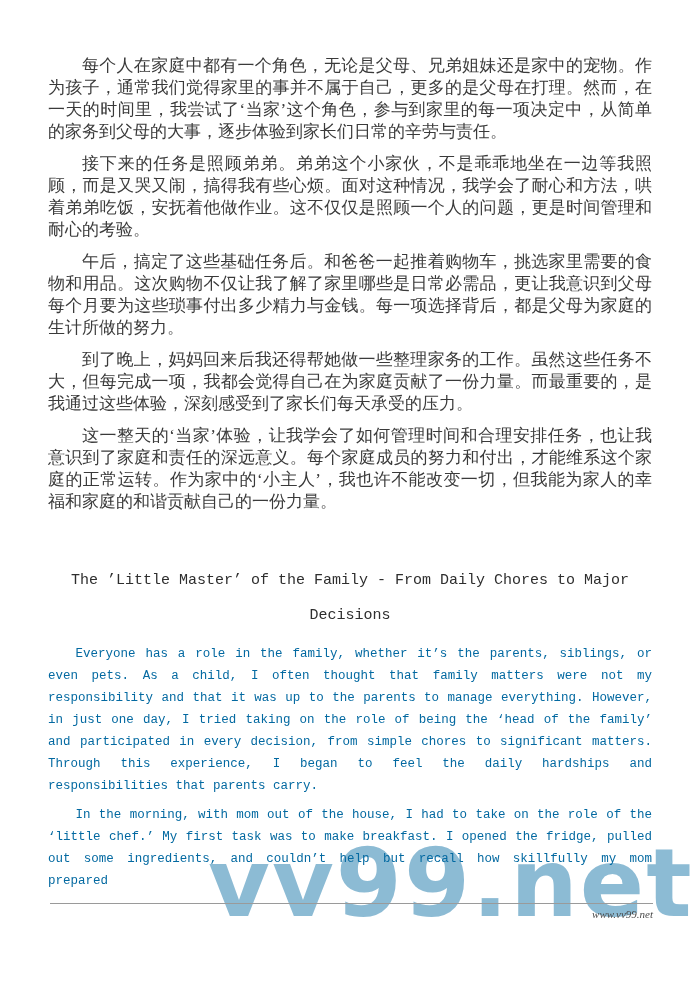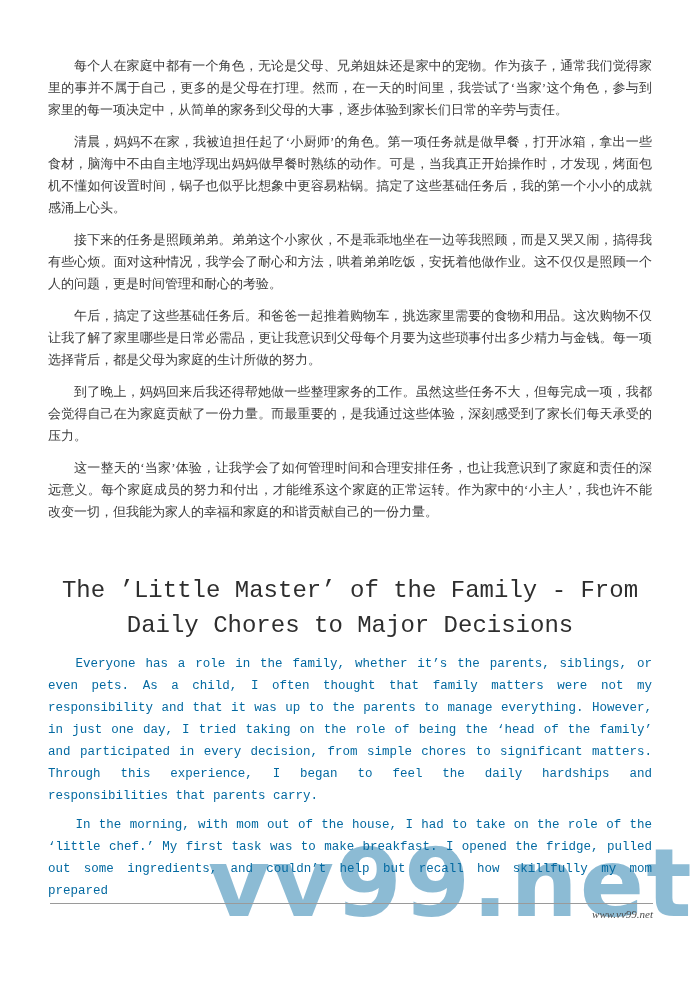--- a/index.html
+++ b/index.html
@@ -42,30 +42,30 @@
     font-size: 23px;
     line-height: 30px;
     font-weight: bold;
     text-align: center;
     letter-spacing: 1px;
     color: #2e2e2e;
     font-family: "Liberation Serif", "DejaVu Serif", serif;
   }
   .cn-p {
     margin: 0 0 10px 0;
-    font-size: 13px;
+    font-size: 17px;
     line-height: 22px;
     text-align: justify;
     text-indent: 2em;
     color: #3a3a3a;
     font-family: "Liberation Serif", "DejaVu Serif", serif;
   }
   .en-title {
     margin: 50px 0 10px 0;
-    font-size: 24px;
+    font-size: 15px;
     line-height: 35px;
     font-weight: normal;
     text-align: center;
     color: #2e2e2e;
     font-family: "Liberation Mono", "DejaVu Sans Mono", monospace;
   }
   .en-p {
     margin: 0 0 7px 0;
     font-size: 12.5px;
     line-height: 22px;
@@ -98,21 +98,20 @@
 <body>
 
 <div class="page">
 
   <div class="watermark">vv99.net</div>
 
   <div class="content">
 
 
     <p class="cn-p">每个人在家庭中都有一个角色，无论是父母、兄弟姐妹还是家中的宠物。作为孩子，通常我们觉得家里的事并不属于自己，更多的是父母在打理。然而，在一天的时间里，我尝试了‘当家’这个角色，参与到家里的每一项决定中，从简单的家务到父母的大事，逐步体验到家长们日常的辛劳与责任。</p>
-    <p class="cn-p">清晨，妈妈不在家，我被迫担任起了‘小厨师’的角色。第一项任务就是做早餐，打开冰箱，拿出一些食材，脑海中不由自主地浮现出妈妈做早餐时熟练的动作。可是，当我真正开始操作时，才发现，烤面包机不懂如何设置时间，锅子也似乎比想象中更容易粘锅。搞定了这些基础任务后，我的第一个小小的成就感涌上心头。</p>
     <p class="cn-p">接下来的任务是照顾弟弟。弟弟这个小家伙，不是乖乖地坐在一边等我照顾，而是又哭又闹，搞得我有些心烦。面对这种情况，我学会了耐心和方法，哄着弟弟吃饭，安抚着他做作业。这不仅仅是照顾一个人的问题，更是时间管理和耐心的考验。</p>
     <p class="cn-p">午后，搞定了这些基础任务后。和爸爸一起推着购物车，挑选家里需要的食物和用品。这次购物不仅让我了解了家里哪些是日常必需品，更让我意识到父母每个月要为这些琐事付出多少精力与金钱。每一项选择背后，都是父母为家庭的生计所做的努力。</p>
     <p class="cn-p">到了晚上，妈妈回来后我还得帮她做一些整理家务的工作。虽然这些任务不大，但每完成一项，我都会觉得自己在为家庭贡献了一份力量。而最重要的，是我通过这些体验，深刻感受到了家长们每天承受的压力。</p>
     <p class="cn-p">这一整天的‘当家’体验，让我学会了如何管理时间和合理安排任务，也让我意识到了家庭和责任的深远意义。每个家庭成员的努力和付出，才能维系这个家庭的正常运转。作为家中的‘小主人’，我也许不能改变一切，但我能为家人的幸福和家庭的和谐贡献自己的一份力量。</p>
 
     <h2 class="en-title">The ’Little Master’ of the Family - From Daily Chores to Major Decisions</h2>
 
     <p class="en-p">Everyone has a role in the family, whether it’s the parents, siblings, or even pets. As a child, I often thought that family matters were not my responsibility and that it was up to the parents to manage everything. However, in just one day, I tried taking on the role of being the ‘head of the family’ and participated in every decision, from simple chores to significant matters. Through this experience, I began to feel the daily hardships and responsibilities that parents carry.</p>
     <p class="en-p">In the morning, with mom out of the house, I had to take on the role of the ‘little chef.’ My first task was to make breakfast. I opened the fridge, pulled out some ingredients, and couldn’t help but recall how skillfully my mom prepared</p>
 

